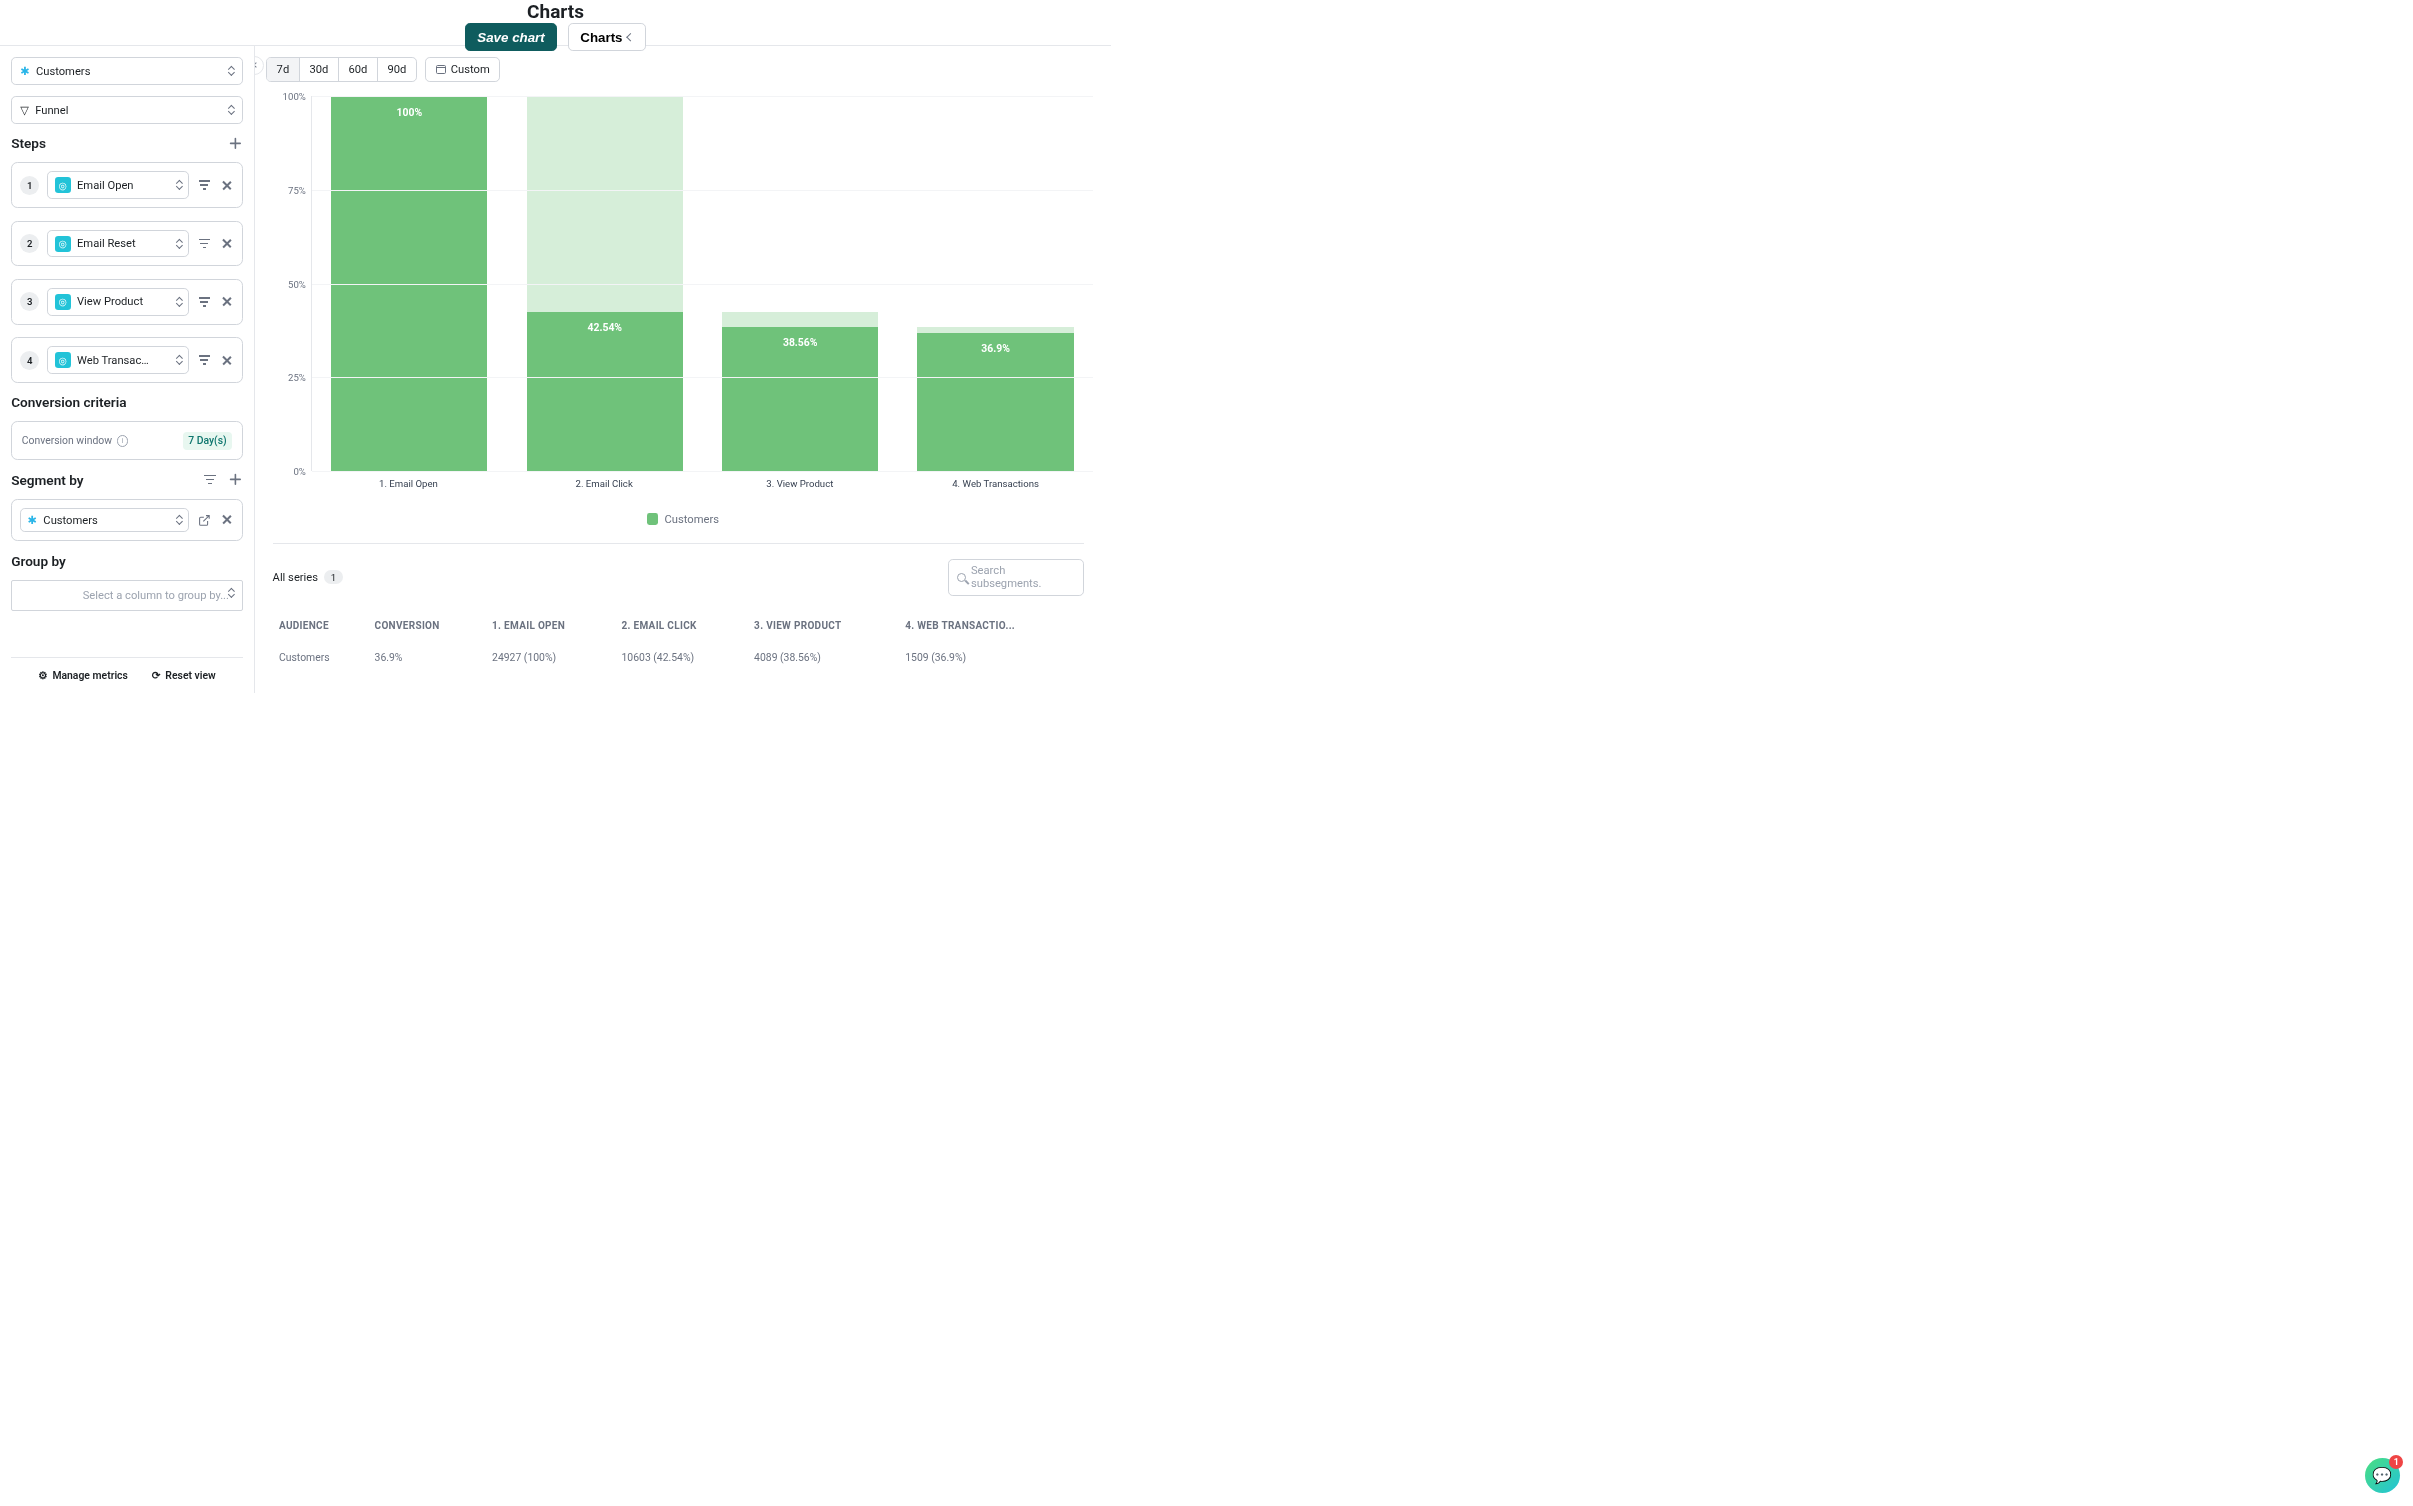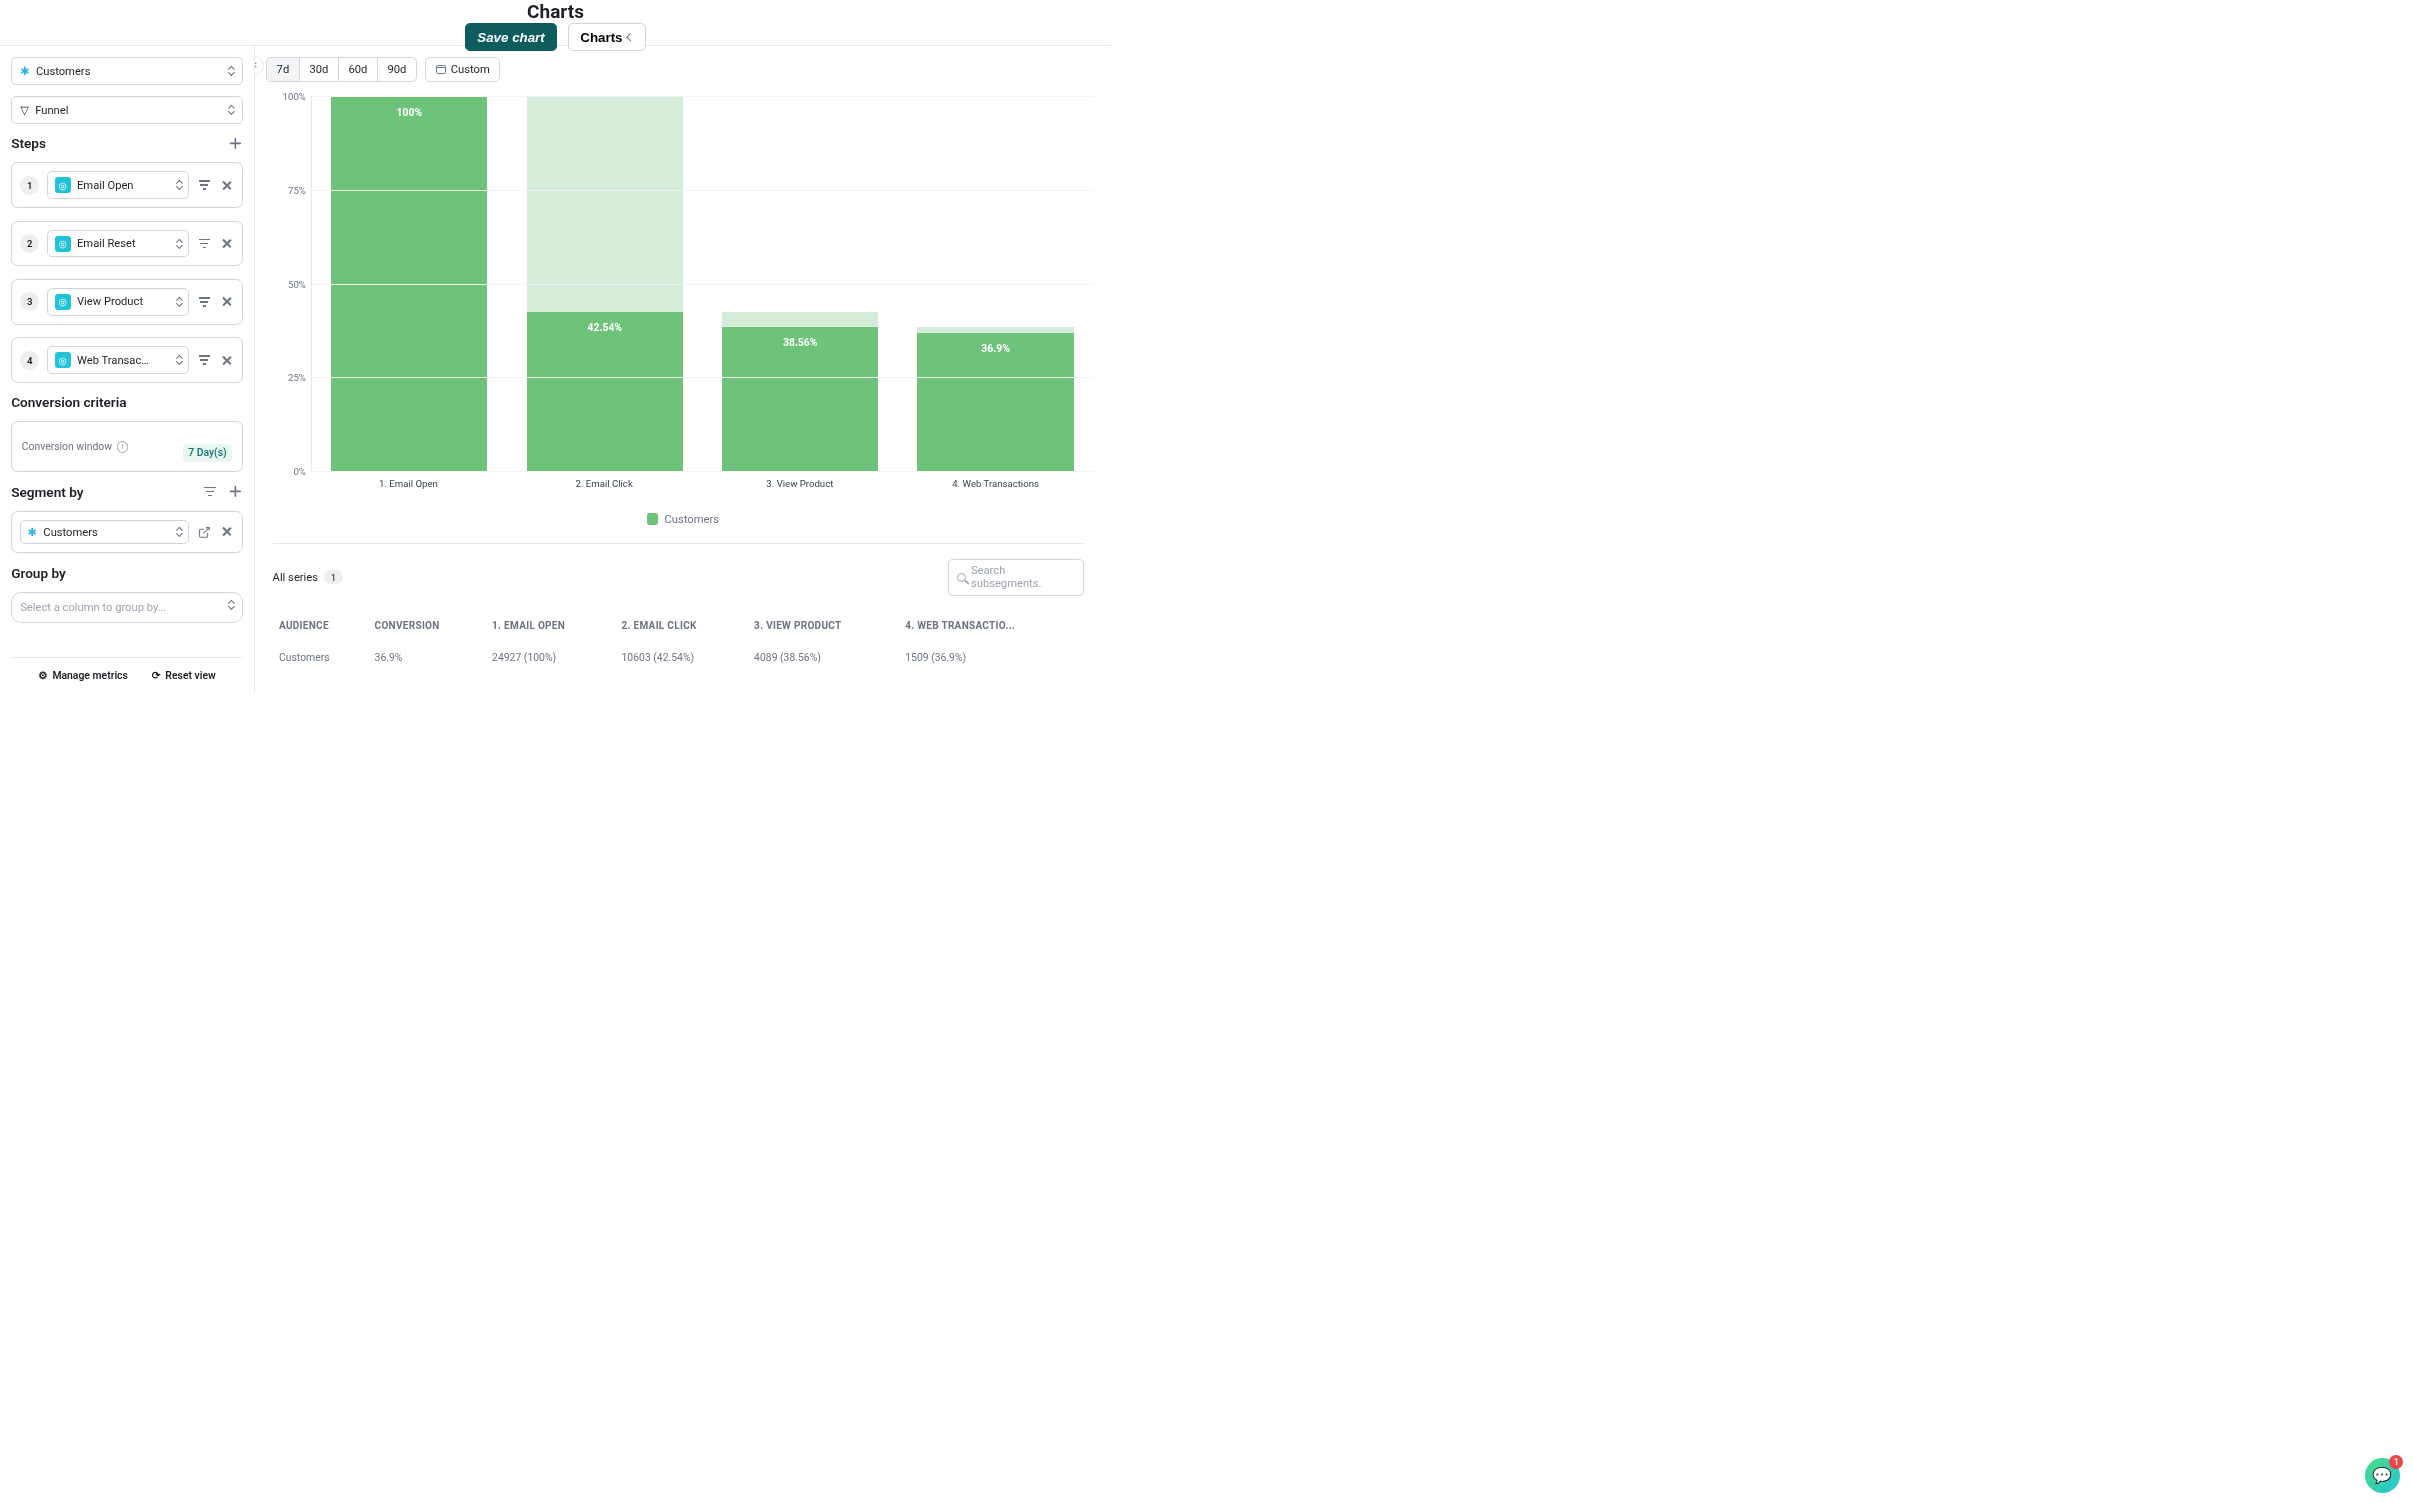--- a/index.html
+++ b/index.html
@@ -33,25 +33,25 @@
 .x-icon::before { transform: rotate(45deg); }
 .x-icon::after { transform: rotate(-45deg); }
 .filter-lines { display: flex; flex-direction: column; gap: 2.4px; align-items: center; }
 .filter-lines span { height: 1.6px; background: #6b7280; display: block; }
 .filter-lines span:nth-child(1) { width: 11.2px; }
 .filter-lines span:nth-child(2) { width: 8px; }
 .filter-lines span:nth-child(3) { width: 3.2px; }
 .crit-box { border: 0.8px solid #d1d5db; border-radius: 6.4px; padding: 9.6px; display: flex; justify-content: space-between; align-items: center; color: #6b7280; font-size: 10.4px; }
 .crit-left { display: flex; align-items: center; gap: 4.8px; }
 .info-icon { width: 11.2px; height: 11.2px; border: 1.2px solid #9ca3af; border-radius: 798px; display: inline-flex; align-items: center; justify-content: center; font-size: 7.2px; color: #9ca3af; }
-.badge-green { background: #e8f7f0; color: #0f766e; border-radius: 4px; padding: 2.4px 5.6px; font-size: 10.4px; font-weight: 500; margin-top: 12px; }
+.badge-green { background: #e8f7f0; color: #0f766e; border-radius: 4px; padding: 2.4px 5.6px; font-size: 10.4px; font-weight: 500; }
 .popout-icon svg { width: 12.8px; height: 12.8px; }
 .seg-row { border: 0.8px solid #d1d5db; border-radius: 6.4px; padding: 8px; display: flex; align-items: center; gap: 8px; }
 .seg-chip { flex: 1; border: 0.8px solid #d1d5db; border-radius: 4.8px; padding: 4.8px 6.4px; display: flex; align-items: center; justify-content: space-between; }
-.groupby-input { border: 0.8px solid #d1d5db; border-radius: 10px; padding: 8px; display: flex; justify-content: space-between; color: #9ca3af; }
+.groupby-input { border: 0.8px solid #d1d5db; border-radius: 2px; padding: 8px; display: flex; justify-content: flex-end; color: #9ca3af; }
 .side-bottom { margin-top: auto; border-top: 0.8px solid #e5e7eb; padding-top: 11.2px; display: flex; gap: 24px; justify-content: center; font-weight: 600; font-size: 10.4px; }
 .side-bottom-item { display: flex; align-items: center; gap: 4.8px; cursor: pointer; }
 .content { flex: 1; padding: 11.2px 17.6px 0 8px; display: flex; flex-direction: column; overflow: hidden; position: relative; }
 .collapse-btn { position: absolute; left: -9.6px; top: 9.6px; width: 19px; height: 19px; border-radius: 798px; background: #fff; border: 0.8px solid #e5e7eb; display: flex; align-items: center; justify-content: center; cursor: pointer; z-index: 2; }
 .collapse-btn .chev { width: 4px; height: 4px; }
 .collapse-btn .c2 { margin-left: -2.4px; }
 .range-row { display: flex; gap: 8px; margin-left: 3px; }
 .seg-group { border: 0.8px solid #d1d5db; border-radius: 4.8px; overflow: hidden; display: flex; }
 .seg-btn { padding: 4.8px 9.6px; border-right: 0.8px solid #d1d5db; cursor: pointer; }
 .seg-btn:last-child { border-right: none; }

